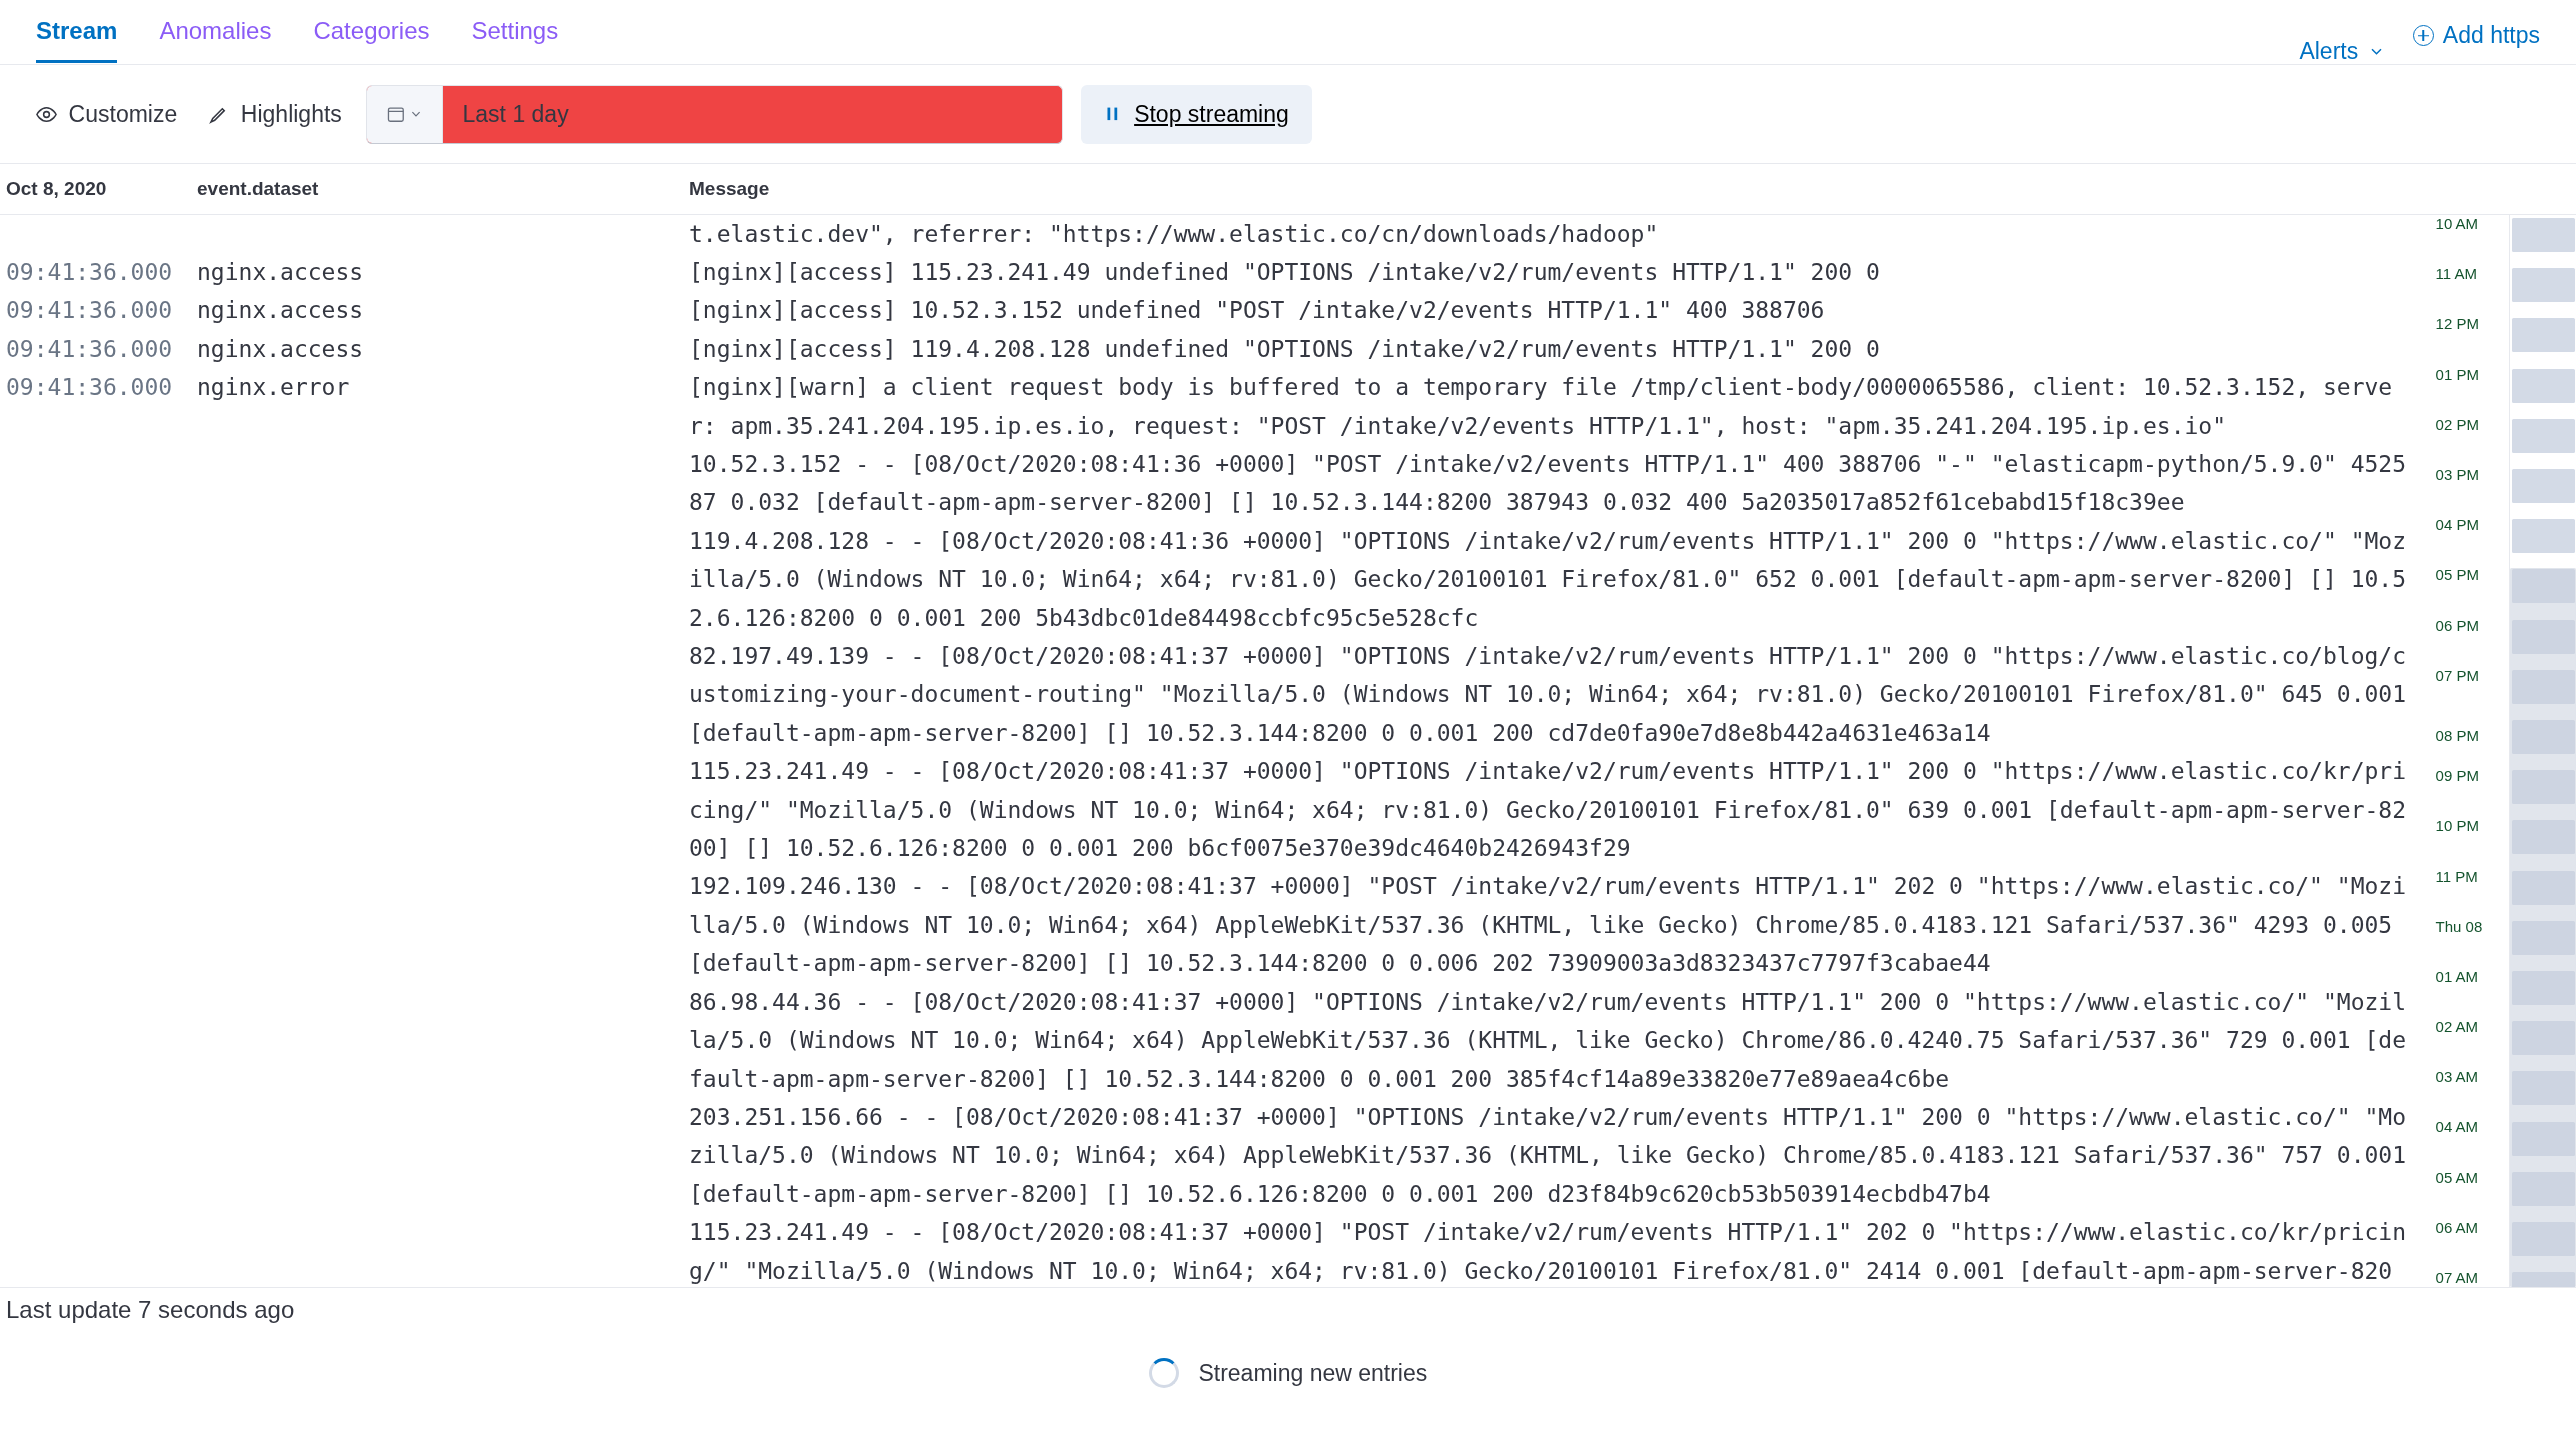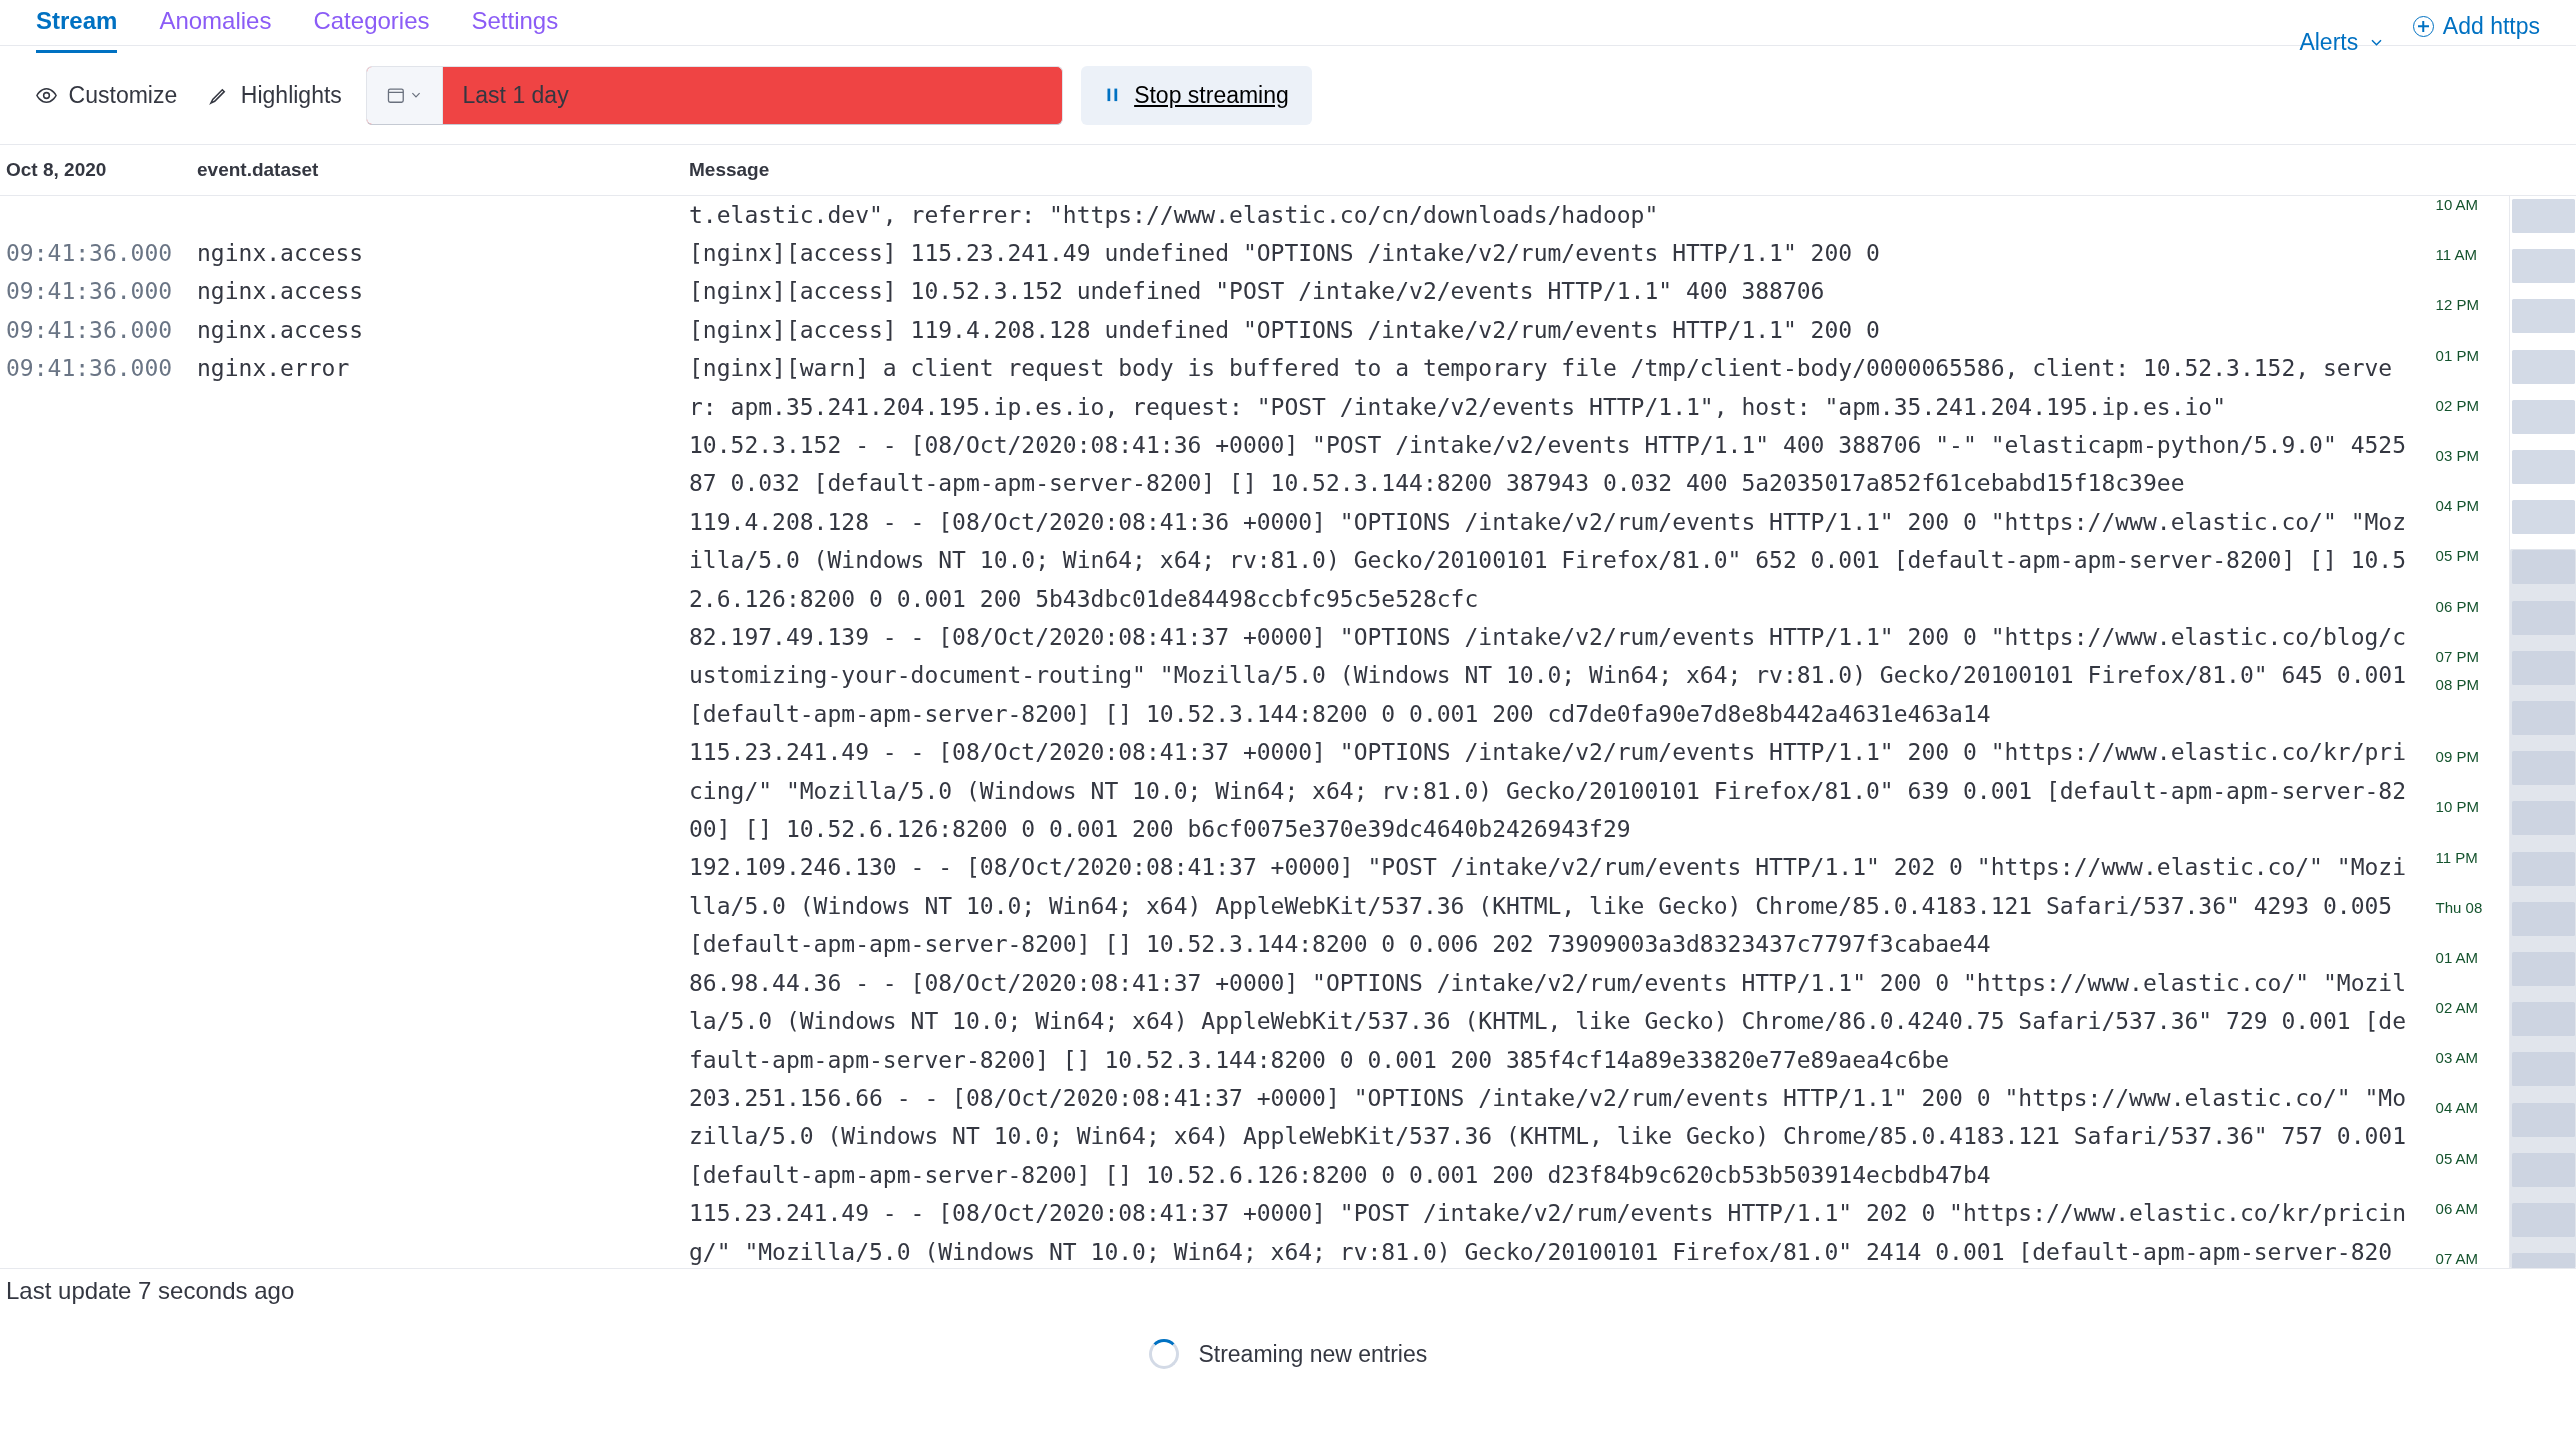--- a/index.html
+++ b/index.html
@@ -11,21 +11,21 @@
     color: #343741;
     overflow: hidden;
     font-size: 23px;
   }
 
   
   .tabs-row {
     display: flex;
     align-items: center;
     padding: 7.6px 36px 0 36px;
-    height: 46px;
+    height: 65px;
     border-bottom: 0.8px solid #e7e9ee;
   }
   .tabs-left { display: flex; gap: 42px; }
   .tab {
     padding: 7.6px 0 15px 0;
     font-weight: 500;
     color: #8b5cf6;
     cursor: pointer;
     font-size: 24px;
   }
@@ -375,21 +375,21 @@
         <div style="top: 0px;">10 AM</div>
         <div style="top: 50px;">11 AM</div>
         <div style="top: 100px;">12 PM</div>
         <div style="top: 151px;">01 PM</div>
         <div style="top: 201px;">02 PM</div>
         <div style="top: 251px;">03 PM</div>
         <div style="top: 301px;">04 PM</div>
         <div style="top: 351px;">05 PM</div>
         <div style="top: 402px;">06 PM</div>
         <div style="top: 452px;">07 PM</div>
-        <div style="top: 480px;">08 PM</div>
+        <div style="top: 512px;">08 PM</div>
         <div style="top: 552px;">09 PM</div>
         <div style="top: 602px;">10 PM</div>
         <div style="top: 653px;">11 PM</div>
         <div style="top: 703px;">Thu 08</div>
         <div style="top: 753px;">01 AM</div>
         <div style="top: 803px;">02 AM</div>
         <div style="top: 853px;">03 AM</div>
         <div style="top: 903px;">04 AM</div>
         <div style="top: 954px;">05 AM</div>
         <div style="top: 1004px;">06 AM</div>

